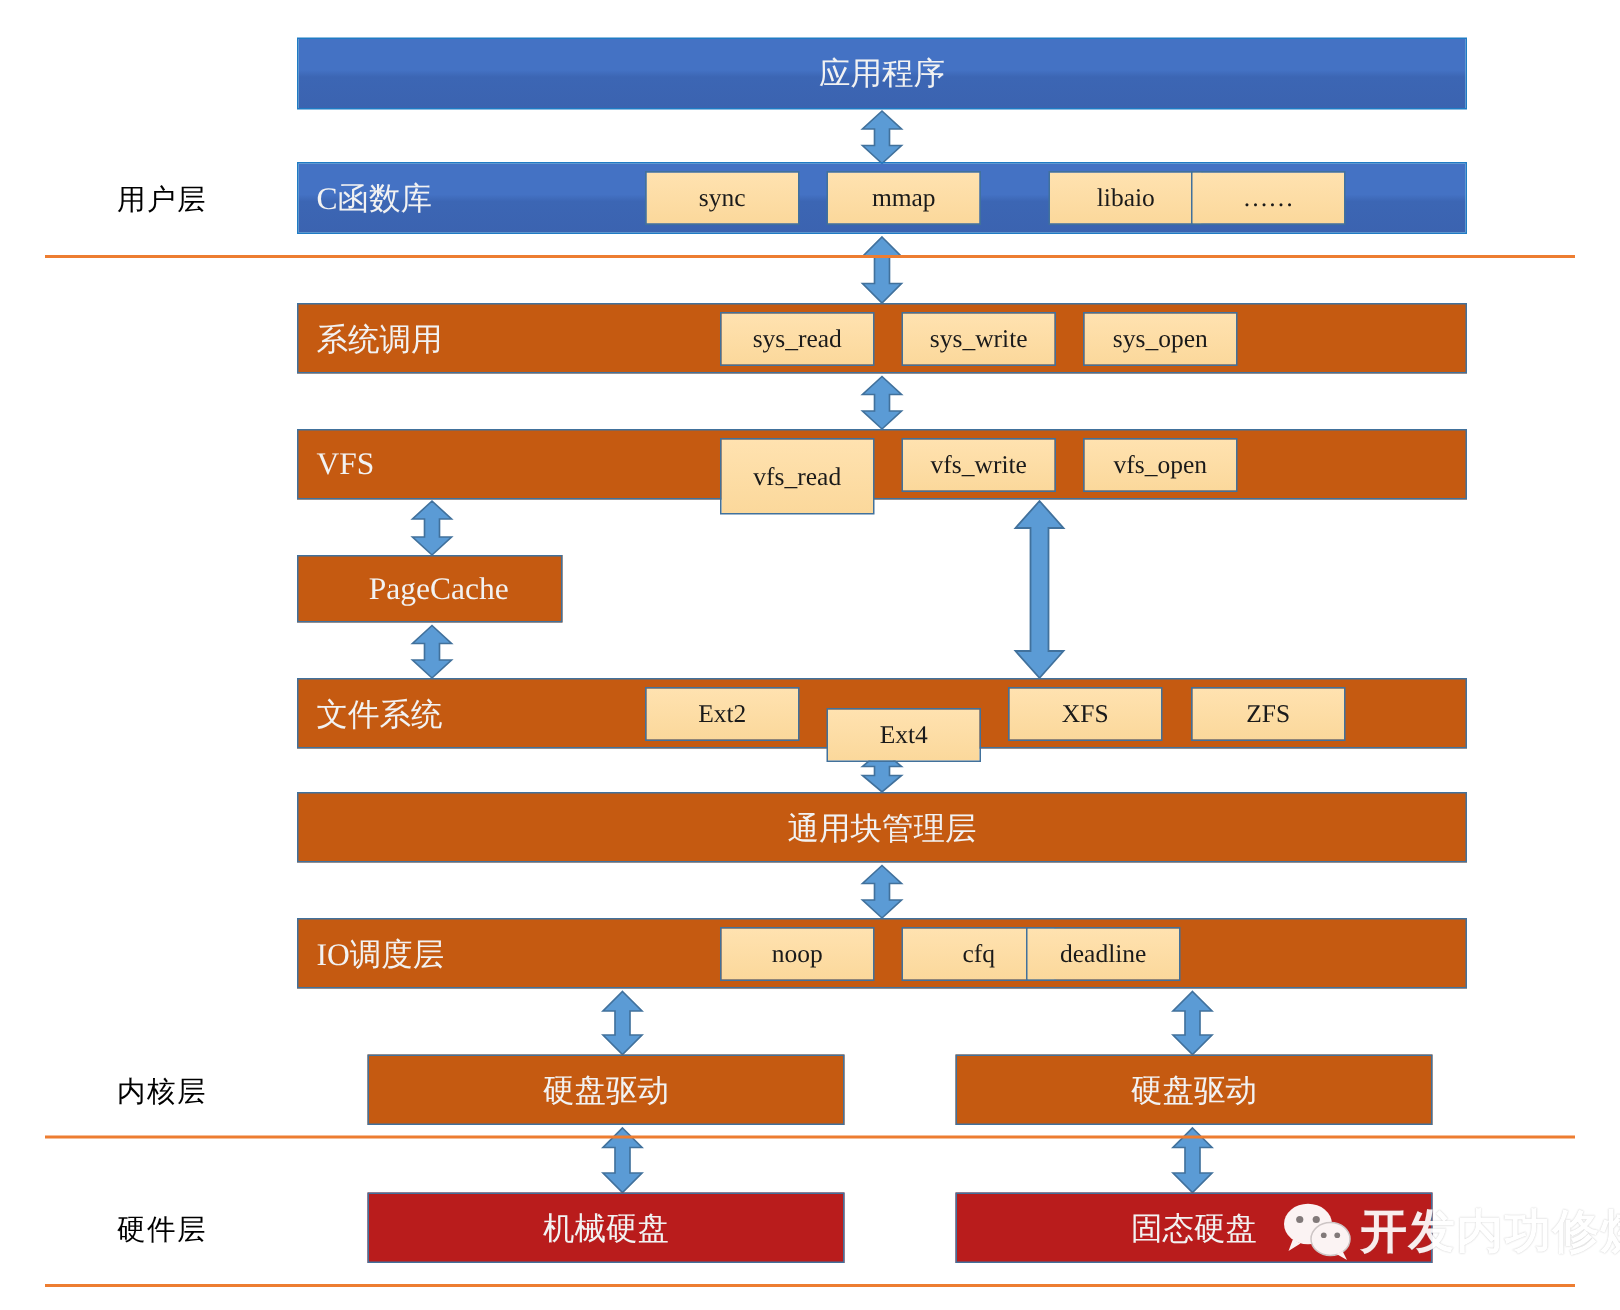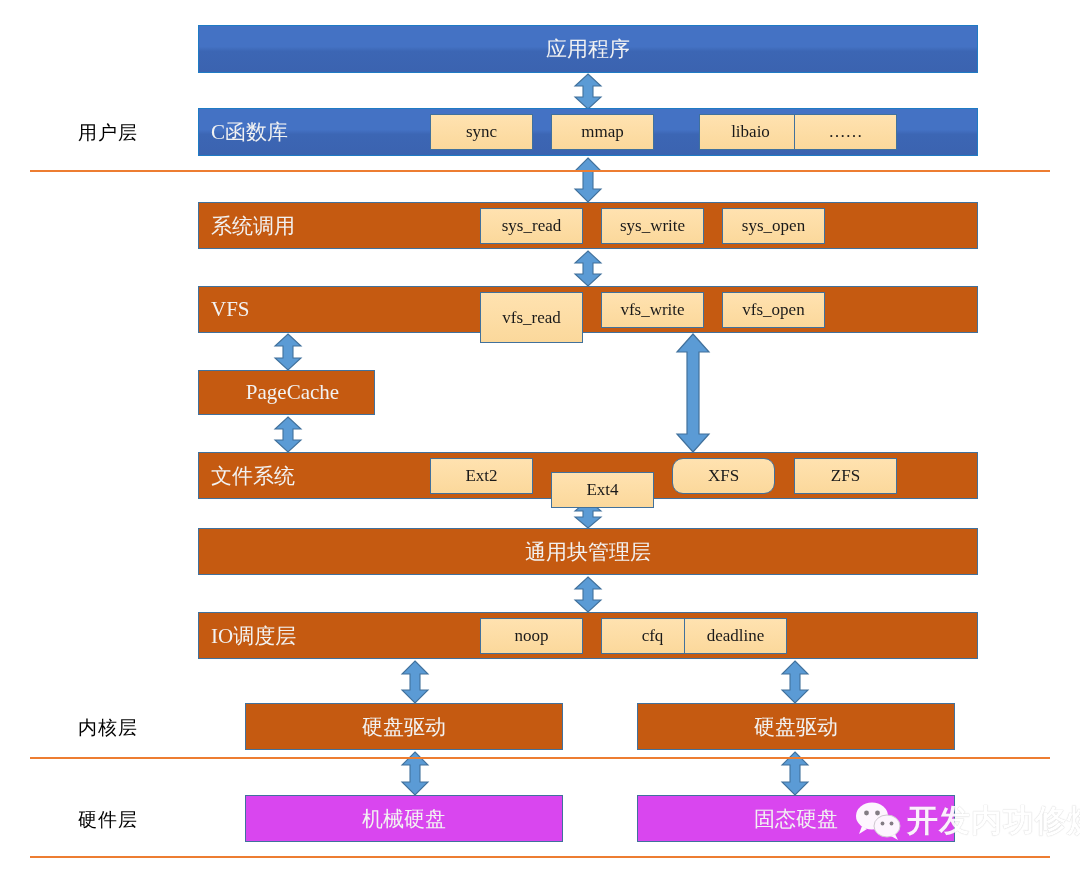--- a/index.html
+++ b/index.html
@@ -24,21 +24,21 @@
   }
   .bar.blue{
     background:linear-gradient(180deg,#4472C4 0%,#4472C4 45%,#3C66B4 55%,#3B63B0 100%);
     border-color:#1F7BC4;
   }
   .bar.orange{
     background:#C55A11;
     border-color:#41719C;
   }
   .bar.green{
-    background:#d946ef;
+    background:#b91c1c;
     border-color:#41719C;
   }
   .bar-title{
     color:#F2F2F2;
     font-size:21px;
     font-family:"Liberation Serif","DejaVu Serif",serif;
     white-space:nowrap;
   }
   .bar-title.left{margin-left:12px;}
   .bar-title.center{width:100%;text-align:center;}
@@ -184,21 +184,21 @@
 
   <div class="bar orange" style="left:198px;top:370px;width:177px;height:45px;padding-left:12px;">
     <span class="bar-title center">PageCache</span>
   </div>
 
   <div class="bar orange" style="left:198px;top:452px;width:780px;height:47px;">
     <span class="bar-title left">文件系统</span>
   </div>
   <div class="chip" style="left:430px;top:458px;width:103px;height:36px;">Ext2</div>
   <div class="chip" style="left:551px;top:472px;width:103px;height:36px;">Ext4</div>
-  <div class="chip" style="left:672px;top:458px;width:103px;height:36px;border-radius:11px;">XFS</div>
+  <div class="chip" style="left:672px;top:458px;width:103px;height:36px;">XFS</div>
   <div class="chip" style="left:794px;top:458px;width:103px;height:36px;">ZFS</div>
 
   <div class="bar orange" style="left:198px;top:528px;width:780px;height:47px;">
     <span class="bar-title center">通用块管理层</span>
   </div>
 
   <div class="bar orange" style="left:198px;top:612px;width:780px;height:47px;">
     <span class="bar-title left">IO调度层</span>
   </div>
   <div class="chip" style="left:480px;top:618px;width:103px;height:36px;">noop</div>

